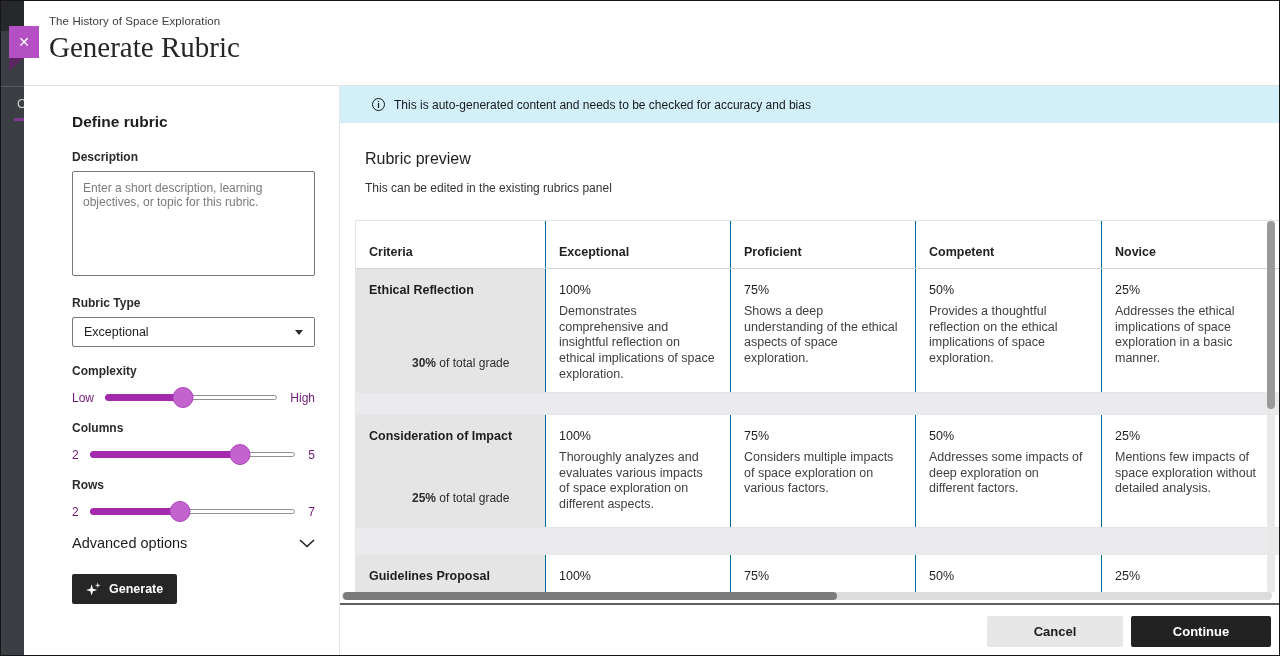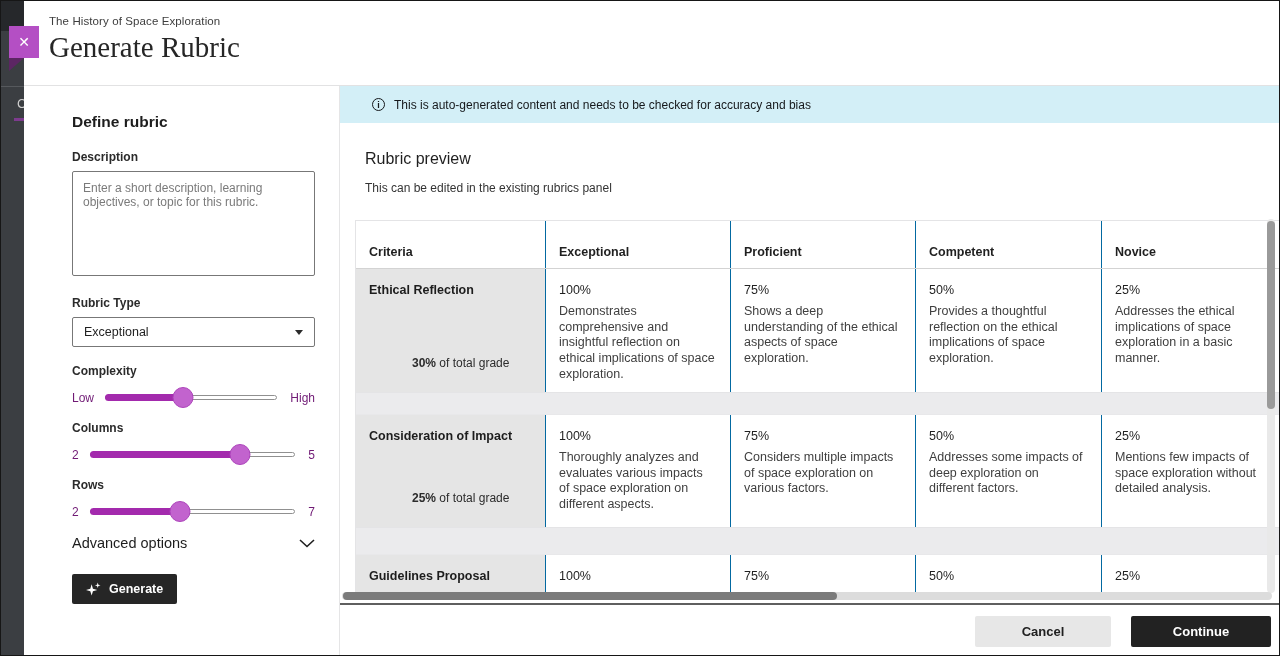--- a/index.html
+++ b/index.html
@@ -94,21 +94,21 @@
   
   .v-scroll { position:absolute; right:4px; top:3px; width:8px; height:374px;
     background:#e9e9e9; border-radius:4px; }
   .v-thumb { position:absolute; top:2px; left:0; width:8px; height:188px; background:#9a9a9a; border-radius:4px; }
   .h-scroll { position:absolute; left:2px; right:7px; bottom:3px; height:8px;
     background:#dcdcdc; border-radius:4px; }
   .h-thumb { width:494px; height:8px; margin-left:1px; background:#7b7b7b; border-radius:4px; }
   .zone-divider { height:2px; background:#5f5f5f; }
   
   .footer { height:50px; display:flex; justify-content:flex-end; align-items:flex-start;
-    padding:11px 8px 0 0; gap:20px; background:#fff; }
+    padding:11px 8px 0 0; gap:8px; background:#fff; }
   .btn { height:31px; border:none; border-radius:2px; font-family:"Liberation Sans",sans-serif;
     font-size:13px; font-weight:700; cursor:pointer; }
   .btn-cancel { width:136px; background:#e7e7e7; color:#202020; }
   .btn-continue { width:140px; background:#222; color:#fff; }
 </style>
 </head>
 <body>
 
 <div class="screen">
 

